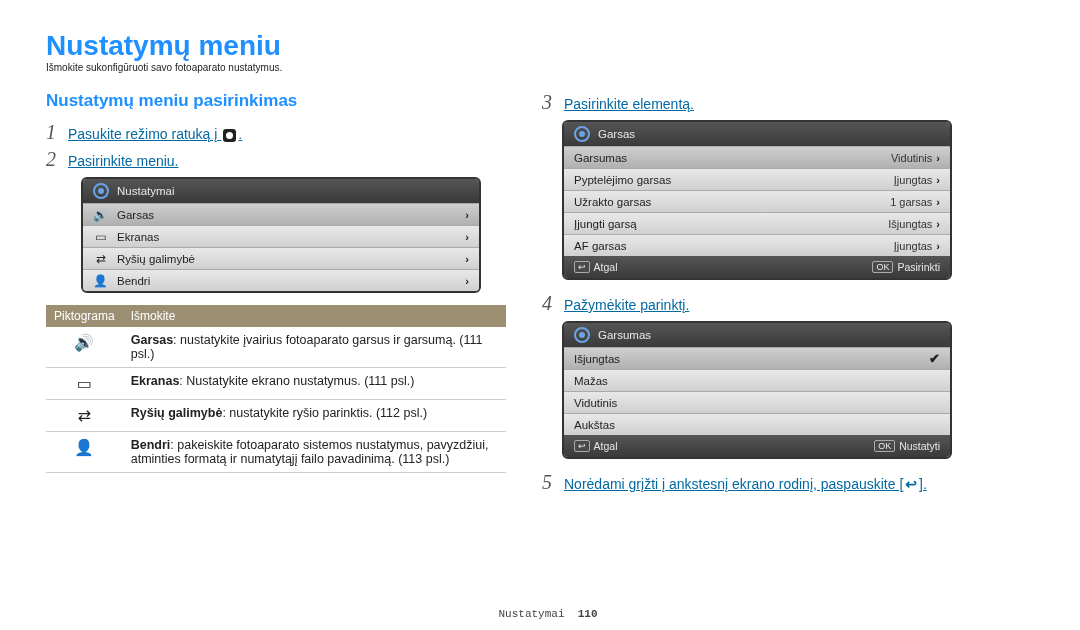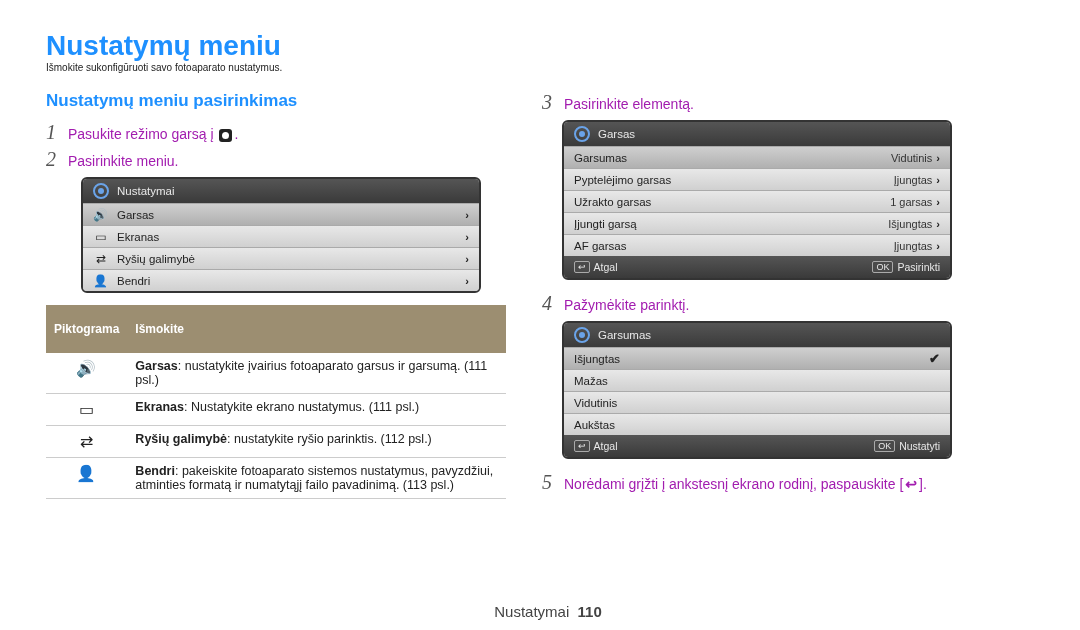--- a/index.html
+++ b/index.html
@@ -5,59 +5,59 @@
   * { margin: 0; padding: 0; box-sizing: border-box; }
   body { font-family: Arial, sans-serif; background: #fff; width: 1080px; height: 630px; position: relative; padding: 30px 46px 0; }
   .main-title { color: #1e90ff; font-size: 28px; font-weight: bold; }
   .subtitle-text { font-size: 10px; color: #222; margin-bottom: 18px; }
   .columns { display: flex; gap: 26px; }
   .col-left { width: 470px; }
   .col-right { width: 470px; }
   .section-title { color: #1e90ff; font-size: 17px; font-weight: bold; margin-bottom: 10px; }
   .step-row { display: flex; align-items: baseline; margin-bottom: 4px; }
   .step-num { font-family: Georgia, serif; font-style: italic; font-size: 20px; color: #555; width: 22px; flex-shrink: 0; }
-  .step-text { font-size: 14px; color: #a21caf; }
+  .step-text { font-size: 14px; color: #0369a1; text-decoration: underline; }
   .gear-icon { display: inline-block; width: 13px; height: 13px; background: #222; border-radius: 3px; position: relative; vertical-align: middle; margin: 0 2px; }
   .gear-icon::before { content:''; position:absolute; inset:3px; background:#fff; border-radius:50%; }
   .back-icon-inline { display:inline-block; font-size:14px; font-weight:bold; margin:0 2px; }
   .ui-panel { width: 400px; margin: 6px auto 12px; border: 2px solid #333; border-radius: 6px; overflow: hidden; background: #d8d8d8; font-size: 11.5px; }
   .ui-panel.small { width: 390px; margin-left: 20px; }
   .ui-header { display:flex; align-items:center; background: linear-gradient(#555,#3a3a3a); color:#e8e8e8; padding: 4px 10px; height: 24px; }
   .ui-header-icon { width: 16px; height: 16px; border: 2px solid #6aa3e8; border-radius: 50%; margin-right: 8px; position:relative; }
   .ui-header-icon::before { content:''; position:absolute; inset:3px; background:#6aa3e8; border-radius:50%; }
   .ui-row { display:flex; align-items:center; padding: 4px 10px; height: 22px; background: linear-gradient(#e8e8e8,#d0d0d0); border-top:1px solid #aaa; color:#222; }
   .ui-row.sel { background: linear-gradient(#cfcfcf,#b0b0b0); }
   .ui-row .r-icon { width: 16px; text-align:center; margin-right:8px; font-size:12px; }
   .ui-row .r-label { flex:1; }
   .ui-row .r-val { margin-right:4px; font-size:11px; color:#333; }
   .ui-row .chev { font-size:11px; font-weight:bold; }
   .check { font-size:13px; font-weight:bold; }
   .ui-footer { display:flex; background: linear-gradient(#555,#3a3a3a); color:#e8e8e8; padding: 3px 10px; height: 22px; align-items:center; font-size:10.5px; }
   .ui-footer .f-left { display:flex; align-items:center; gap:4px; flex:1; }
   .ui-footer .f-right { display:flex; align-items:center; gap:4px;padding-left:12px; }
   .kbox { border:1px solid #aaa; border-radius:2px; padding:0 3px; font-size:9px; background:#4a4a4a; }
   .desc-table { width: 460px; margin-top: 10px; border-collapse: collapse; font-size: 12.5px; }
-  .desc-table th { background: #9c8e71; color: #fff; padding: 17px 8px; text-align: left; font-weight: bold; font-size: 12px; }
+  .desc-table th { background: #9c8e71; color: #fff; padding: 4px 8px; text-align: left; font-weight: normal; font-size: 12px; }
   .desc-table td { padding: 6px 8px; vertical-align: top; border-bottom: 1px solid #ccc; color:#222; }
   .desc-table td.icon-cell { width: 44px; text-align: center; font-size: 16px; }
-  .footer { position:absolute; bottom:10px; left:16px; right:0; text-align:center; font-size:15px; color:#444; }
+  .footer { position:absolute; bottom:10px; left:16px; right:0; text-align:center; font-size:11px; color:#444;font-family:Liberation Mono, monospace; }
 </style>
 </head>
 <body>
 
 <h1 class="main-title">Nustatymų meniu</h1>
 <p class="subtitle-text">Išmokite sukonfigūruoti savo fotoaparato nustatymus.</p>
 
 <div class="columns">
   <div class="col-left">
     <h2 class="section-title">Nustatymų meniu pasirinkimas</h2>
 
     <div class="step-row">
       <span class="step-num">1</span>
-      <span class="step-text"><span>Pasukite režimo garsą į </span><span class="gear-icon"></span><span>.</span></span>
+      <span class="step-text"><span>Pasukite režimo ratuką į </span><span class="gear-icon"></span><span>.</span></span>
     </div>
     <div class="step-row">
       <span class="step-num">2</span>
       <span class="step-text">Pasirinkite meniu.</span>
     </div>
 
     <div class="ui-panel">
       <div class="ui-header">
         <span class="ui-header-icon"></span>
         <span>Nustatymai</span>

